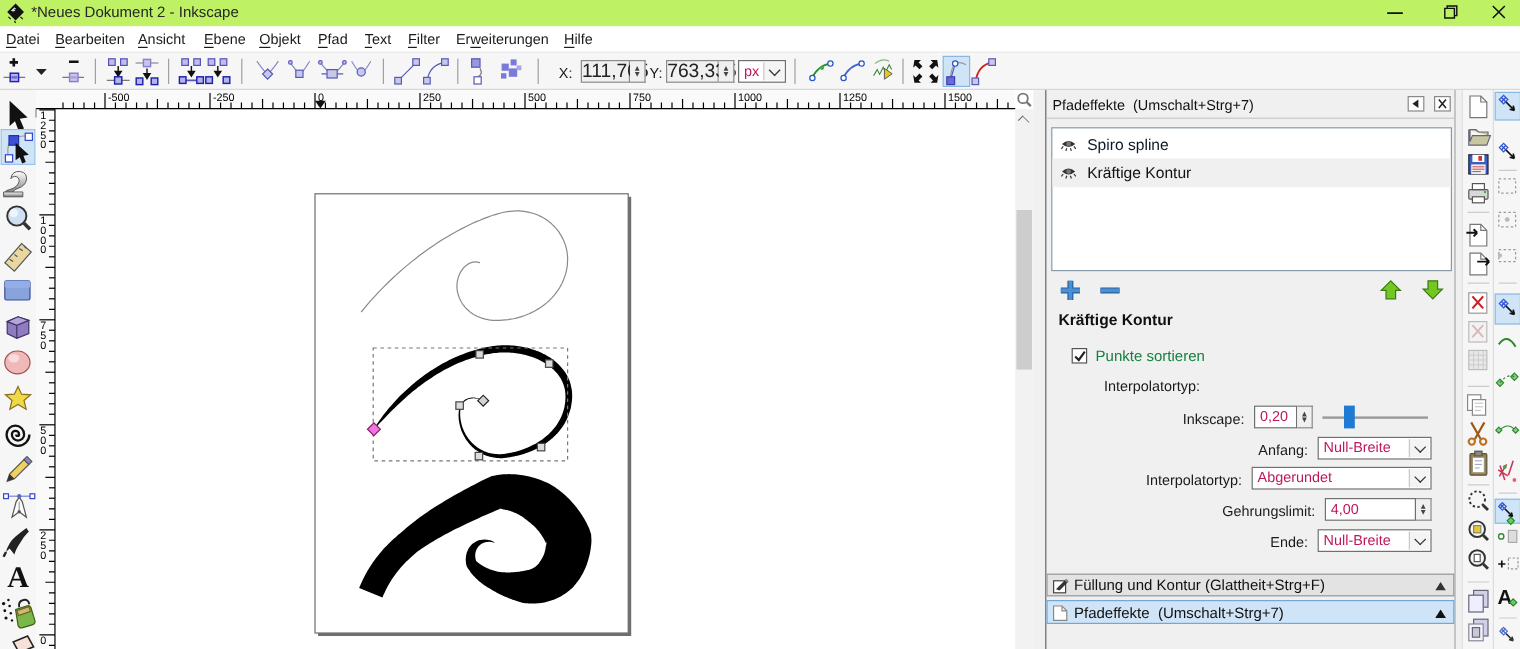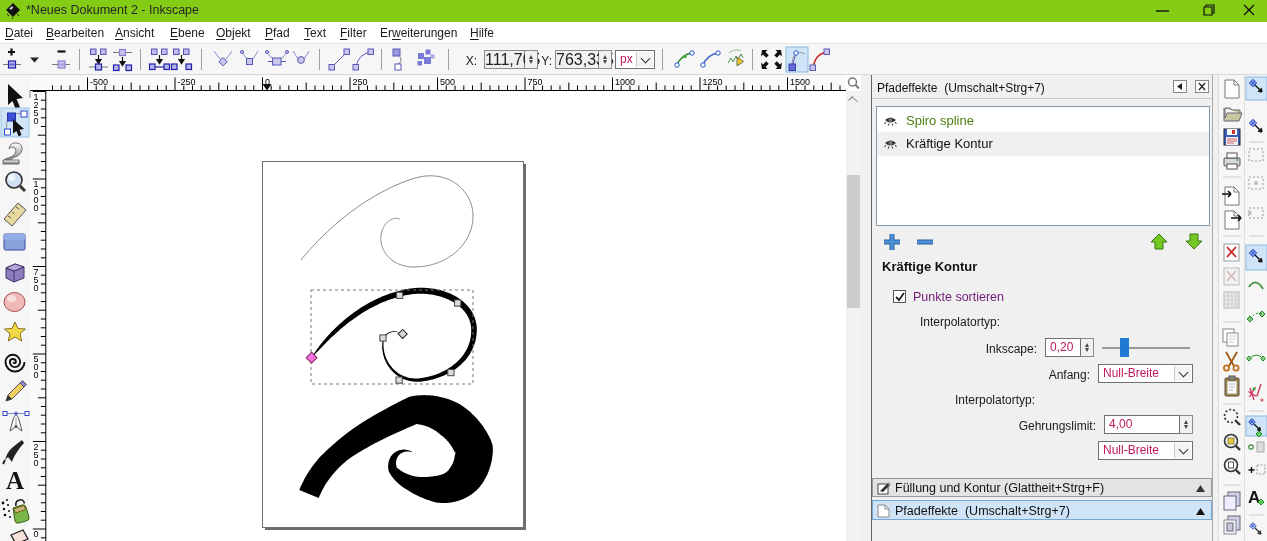--- a/index.html
+++ b/index.html
@@ -1,18 +1,18 @@
 <!DOCTYPE html>
 <html><head><meta charset="utf-8">
 <style>
 *{margin:0;padding:0;box-sizing:border-box}
 html,body{width:1267px;height:541px;overflow:hidden;background:#fff;
   font-family:"Liberation Sans",sans-serif;-webkit-font-smoothing:antialiased}
 .abs{position:absolute}
-#titlebar{position:absolute;left:0;top:0;width:1267px;height:22px;background:#84cc16;color:#262626}
+#titlebar{position:absolute;left:0;top:0;width:1267px;height:22px;background:#bef264;color:#262626}
 #titlebar .t{position:absolute;left:26px;top:3px;font-size:13px}
 #menubar{position:absolute;left:0;top:22px;width:1267px;height:22px;background:#fff;
   border-bottom:1px solid #e5e5e5;font-size:12px;color:#1a1a1a}
 #menubar span{position:absolute;top:4px}
 #menubar u{text-decoration:underline;text-underline-offset:2px}
 #toolbar{position:absolute;left:0;top:44px;width:1267px;height:31px;background:#f6f6f6;
   border-bottom:1px solid #d8d8d8}
 #toolbox{position:absolute;left:0;top:75px;width:30px;height:466px;background:#f6f6f6}
 .field{position:absolute;background:#f0f0f0;border:1px solid #8b8b8b;font-size:16px;color:#222;
   text-align:center;line-height:17px;padding-right:2px}
@@ -480,21 +480,21 @@
       </span>
  </div>
 
  <div class="abs" style="left:15px;top:31px;width:334px;height:120px;background:#fff;border:1px solid #8899a8">
   <div class="abs" style="left:0;top:2px;width:332px;height:23px">
    <svg class="abs" style="left:7px;top:5px" width="13" height="13" viewBox="0 0 13 13">
           <path d="M1 6 Q6.5 1 12 6 Q6.5 11 1 6 Z" fill="#333"></path>
           <circle cx="6.5" cy="6" r="2" fill="#777"></circle>
           <path d="M2 8 l-1.5 2 M5 9.5 l-.8 2.2 M8 9.5 l.8 2.2 M11 8 l1.5 2" stroke="#333"></path>
         </svg>
-   <span class="abs" style="left:29px;top:4px;font-size:13px;color:#4d7c0f">Spiro spline</span>
+   <span class="abs" style="left:29px;top:4px;font-size:13px;color:#0f172a">Spiro spline</span>
   </div>
   <div class="abs" style="left:0;top:25px;width:332px;height:24px;background:#f0f0f0">
    <svg class="abs" style="left:7px;top:5px" width="13" height="13" viewBox="0 0 13 13">
           <path d="M1 6 Q6.5 1 12 6 Q6.5 11 1 6 Z" fill="#333"></path>
           <circle cx="6.5" cy="6" r="2" fill="#777"></circle>
           <path d="M2 8 l-1.5 2 M5 9.5 l-.8 2.2 M8 9.5 l.8 2.2 M11 8 l1.5 2" stroke="#333"></path>
         </svg>
    <span class="abs" style="left:29px;top:4px;font-size:13px;color:#111">Kräftige Kontur</span>
   </div>
  </div>
@@ -508,39 +508,41 @@
  <svg class="abs" style="left:289px;top:158px" width="54" height="17" viewBox="0 0 54 17">
   <path d="M9 1 L17 9 L13 9 L13 16 L5 16 L5 9 L1 9 Z" fill="#73c722" stroke="#3a7a10"></path>
   <path d="M44 16 L52 8 L48 8 L48 1 L40 1 L40 8 L36 8 Z" fill="#73c722" stroke="#3a7a10"></path>
  </svg>
  <div class="abs" style="left:21px;top:184px;font-size:13px;font-weight:bold;color:#111">Kräftige Kontur</div>
 
  <div class="abs" style="left:32px;top:215px;width:13px;height:13px;background:#fff;border:1px solid #555"></div>
  <svg class="abs" style="left:34px;top:217px" width="11" height="10" viewBox="0 0 11 10">
       <path d="M1 5 L4 8 L9 1" fill="none" stroke="#222" stroke-width="1.8"></path>
     </svg>
- <div class="abs" style="left:52px;top:215px;font-size:12.5px;color:#701a75">Punkte sortieren</div>
+ <div class="abs" style="left:52px;top:215px;font-size:12.5px;color:#15803d">Punkte sortieren</div>
 
  <div class="lbl" style="left:0;top:240px;width:139px">Interpolatortyp:</div>
 
  <div class="lbl" style="left:0;top:267px;width:176px">Inkscape:</div>
  <div class="wfield" style="left:184px;top:263px;width:36px;height:19px">0,20</div>
  <div class="spin" style="left:220px;top:263px;height:19px"></div>
  <div class="abs" style="left:241px;top:272px;width:88px;height:2px;background:#9a9a9a"></div>
  <div class="abs" style="left:259px;top:263px;width:9px;height:19px;background:#1f7ad4"></div>
 
  <div class="lbl" style="left:0;top:293px;width:229px">Anfang:</div>
  <div class="wfield" style="left:237px;top:289px;width:95px;height:19px">Null-Breite<span class="ddbtn"></span></div>
 
  <div class="lbl" style="left:0;top:318px;width:174px">Interpolatortyp:</div>
+ <div class="wfield" style="left:182px;top:314px;width:150px;height:19px">Abgerundet<span class="ddbtn"></span></div>
 
  <div class="lbl" style="left:0;top:344px;width:235px">Gehrungslimit:</div>
  <div class="wfield" style="left:243px;top:340px;width:76px;height:19px">4,00</div>
  <div class="spin" style="left:319px;top:340px;height:19px"></div>
 
+ <div class="lbl" style="left:0;top:370px;width:229px">Ende:</div>
  <div class="wfield" style="left:237px;top:366px;width:95px;height:19px">Null-Breite<span class="ddbtn"></span></div>
 
  <div class="abs" style="left:11px;top:403px;width:340px;height:19px;background:#e3e3e3;border:1px solid #989898">
   <svg class="abs" style="left:4px;top:2px" width="14" height="14" viewBox="0 0 14 14">
         <rect x="1" y="3" width="10" height="10" fill="#fff" stroke="#444"></rect>
         <path d="M3 10 L11 2 L13 4 L6 11 Z" fill="#333"></path>
         <path d="M11 2 L13 4" stroke="#888" stroke-width="2"></path>
       </svg>
   <span class="abs" style="left:22px;top:2px;font-size:12.5px;color:#111">Füllung und Kontur (Glattheit+Strg+F)</span>
   <svg class="abs" style="right:6px;top:6px" width="9" height="7" viewBox="0 0 9 7">

